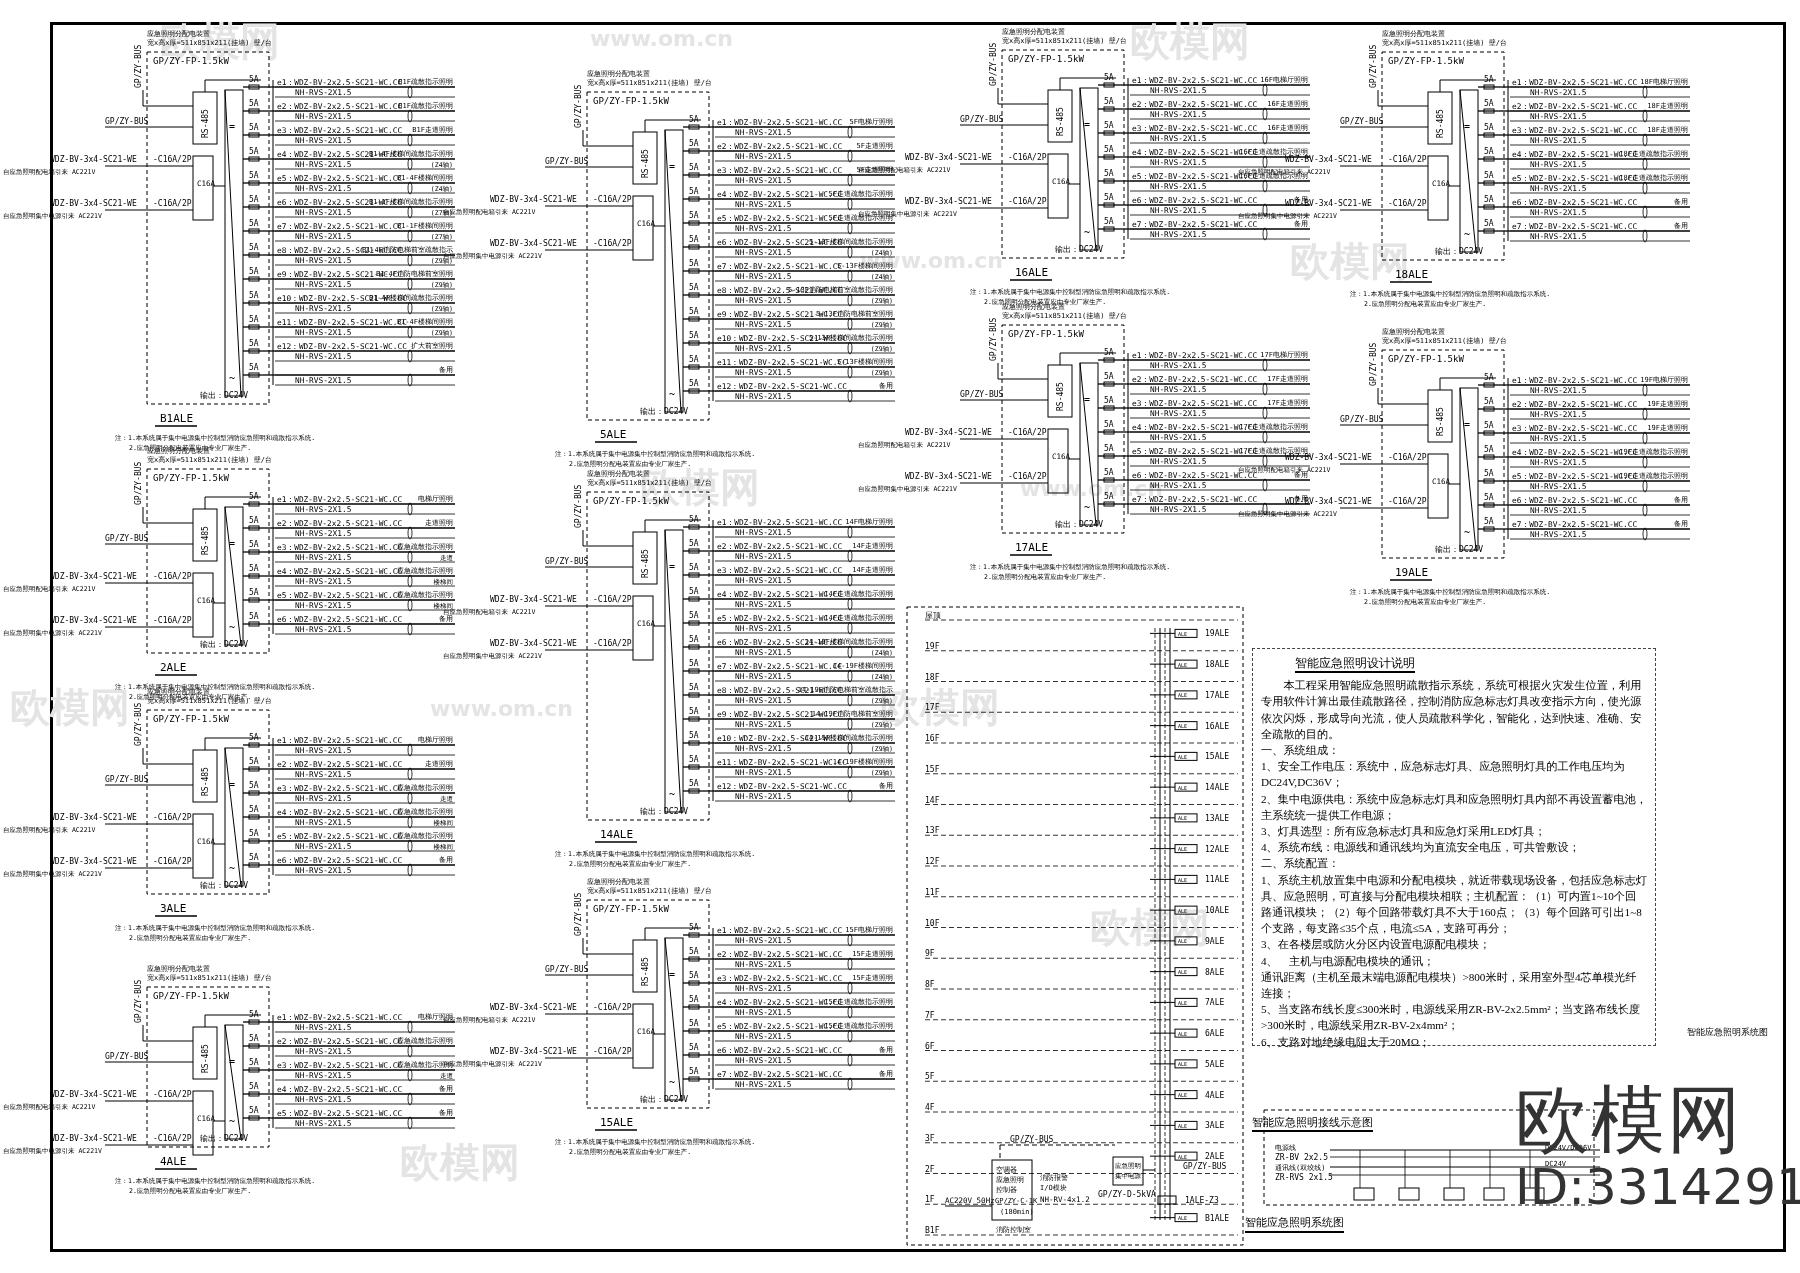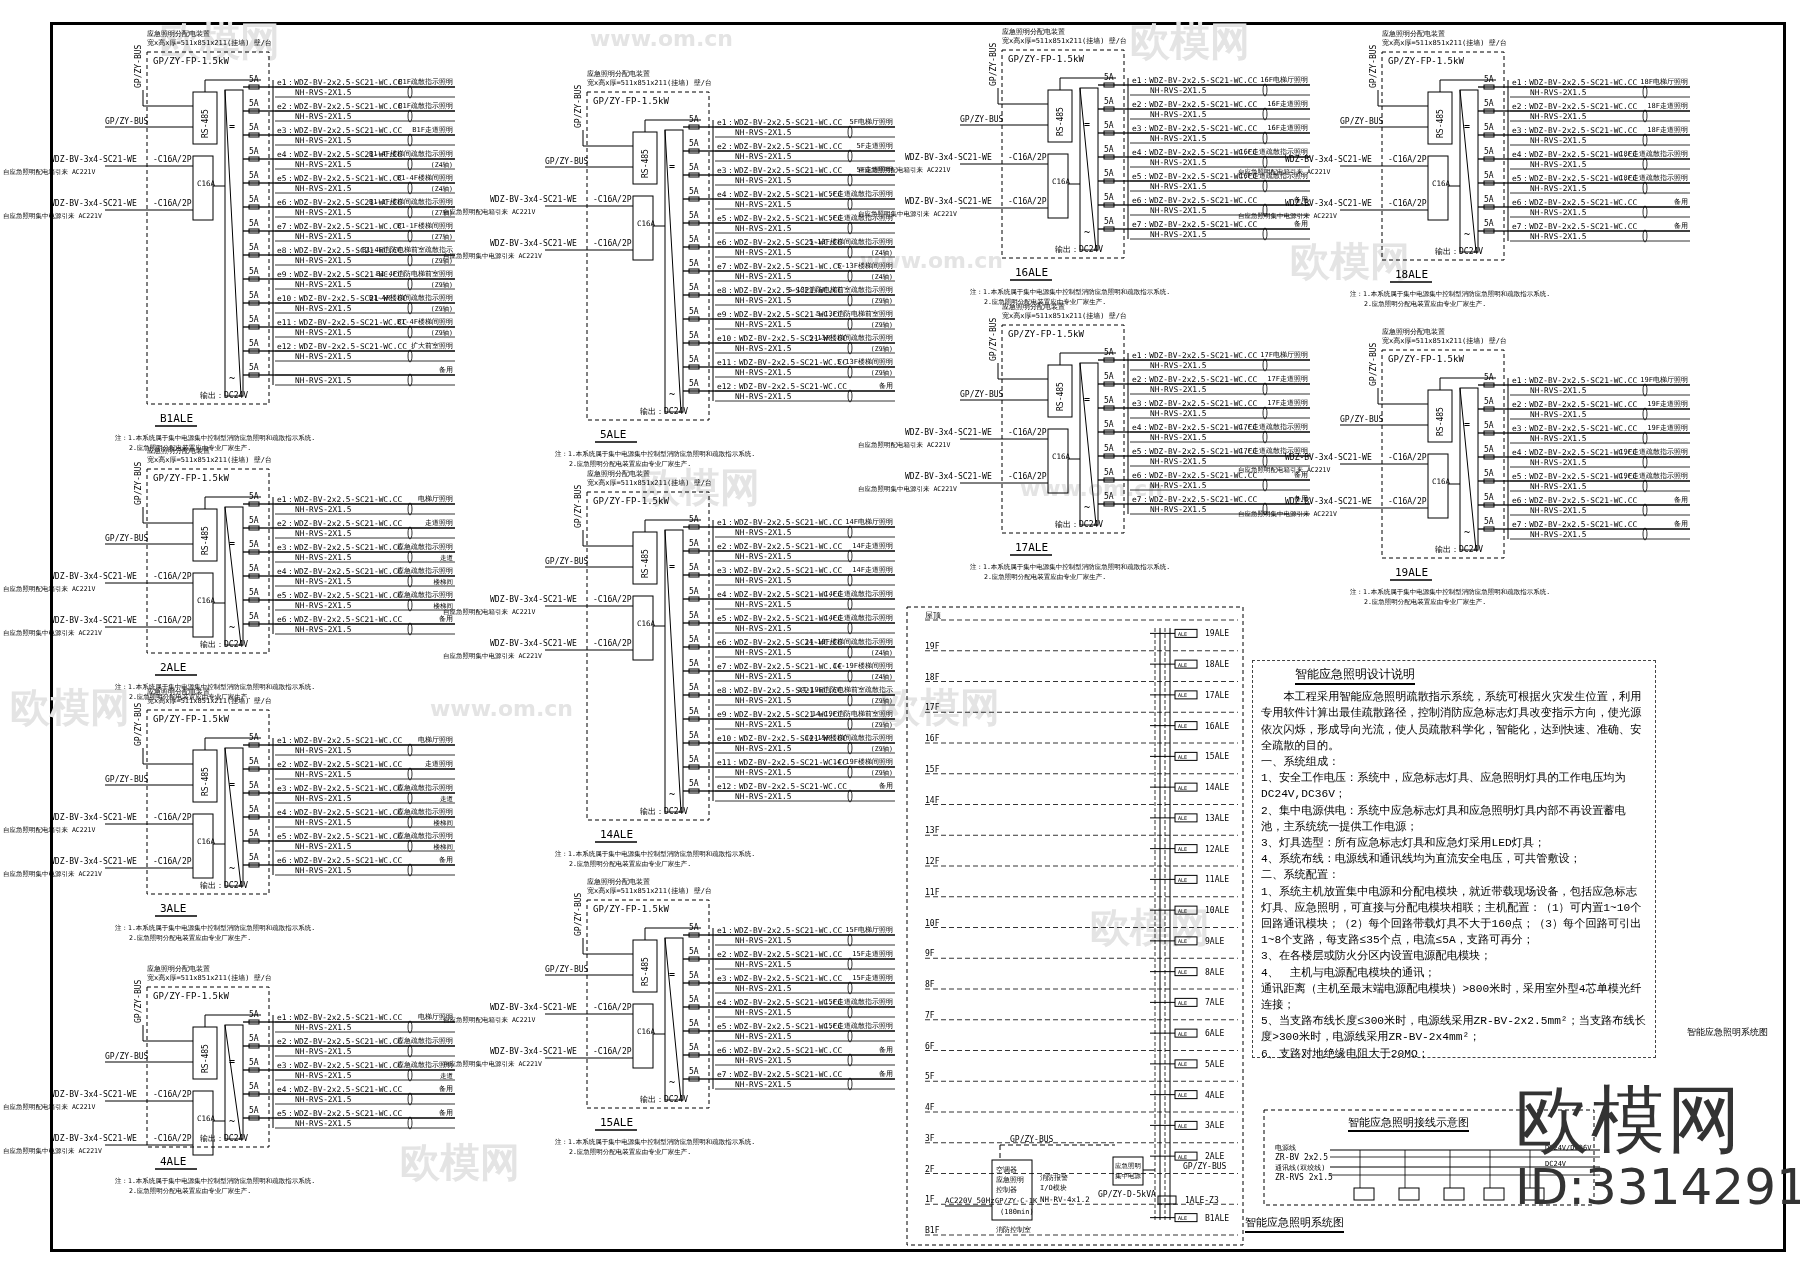--- a/index.html
+++ b/index.html
@@ -1,30 +1,30 @@
 <!DOCTYPE html>
 <html><head>
 <meta charset="utf-8">
 <style>
   html,body{margin:0;padding:0;background:#fff;}
   body{width:1800px;height:1273px;position:relative;overflow:hidden;font-family:"DejaVu Sans Mono","Liberation Mono",monospace;color:#000;}
   #sheet{position:absolute;left:0;top:0;width:1800px;height:1273px;}
   .frame{position:absolute;left:50px;top:22px;width:1736px;height:1230px;border:3px solid #000;box-sizing:border-box;}
   svg text{font-family:"DejaVu Sans Mono","Liberation Mono",monospace;fill:#000;}
   .wm{position:absolute;color:#e4e4e4;font-family:"DejaVu Sans","Liberation Sans",sans-serif;font-weight:bold;pointer-events:none;}
-  .notes{position:absolute;left:1252px;top:648px;width:404px;height:398px;border:1.5px dashed #444;box-sizing:border-box;padding:6px 8px;font-family:Liberation Mono, monospace;font-size:11.2px;line-height:16.2px;margin-top:12px;}
+  .notes{position:absolute;left:1252px;top:648px;width:404px;height:398px;border:1.5px dashed #444;box-sizing:border-box;padding:6px 8px;font-family:Liberation Serif, serif;font-size:11.2px;line-height:16.2px;}
   .notes .ttl{display:inline-block;margin-left:34px;font-size:12px;border-bottom:2px solid #000;margin-bottom:4px;}
   .notes p{margin:0;white-space:normal;}
   .stamp{position:absolute;left:1515px;top:1082px;color:#333;font-family:"DejaVu Sans","Liberation Sans",sans-serif;line-height:1;}
   .stamp .a{font-size:74px;letter-spacing:2px;}
   .stamp .b{font-size:50px;margin-top:6px;}
   .sheet-code{position:absolute;left:1690px;top:1290px;font-size:14px;}
   .side-title{position:absolute;left:1687px;top:1026px;font-size:9px;font-family:"DejaVu Sans","Liberation Sans",sans-serif;}
   .sys-title{position:absolute;left:1245px;top:1215px;font-size:11px;font-family:"DejaVu Sans","Liberation Sans",sans-serif;border-bottom:2px solid #000;padding-bottom:1px;}
-  .wiring-title{position:absolute;left:1348px;top:1115px;font-size:11px;font-family:"DejaVu Sans","Liberation Sans",sans-serif;border-bottom:2px solid #000;}
+  .wiring-title{position:absolute;left:1252px;top:1115px;font-size:11px;font-family:"DejaVu Sans","Liberation Sans",sans-serif;border-bottom:2px solid #000;}
 </style>
 </head>
 <body>
 
 <div id="sheet">
   <div class="frame"></div>
 
   <div class="wm" style="left:160px;top:14px;font-size:40px;">欧模网</div>
   <div class="wm" style="left:1130px;top:14px;font-size:40px;">欧模网</div>
   <div class="wm" style="left:1290px;top:234px;font-size:40px;">欧模网</div>

